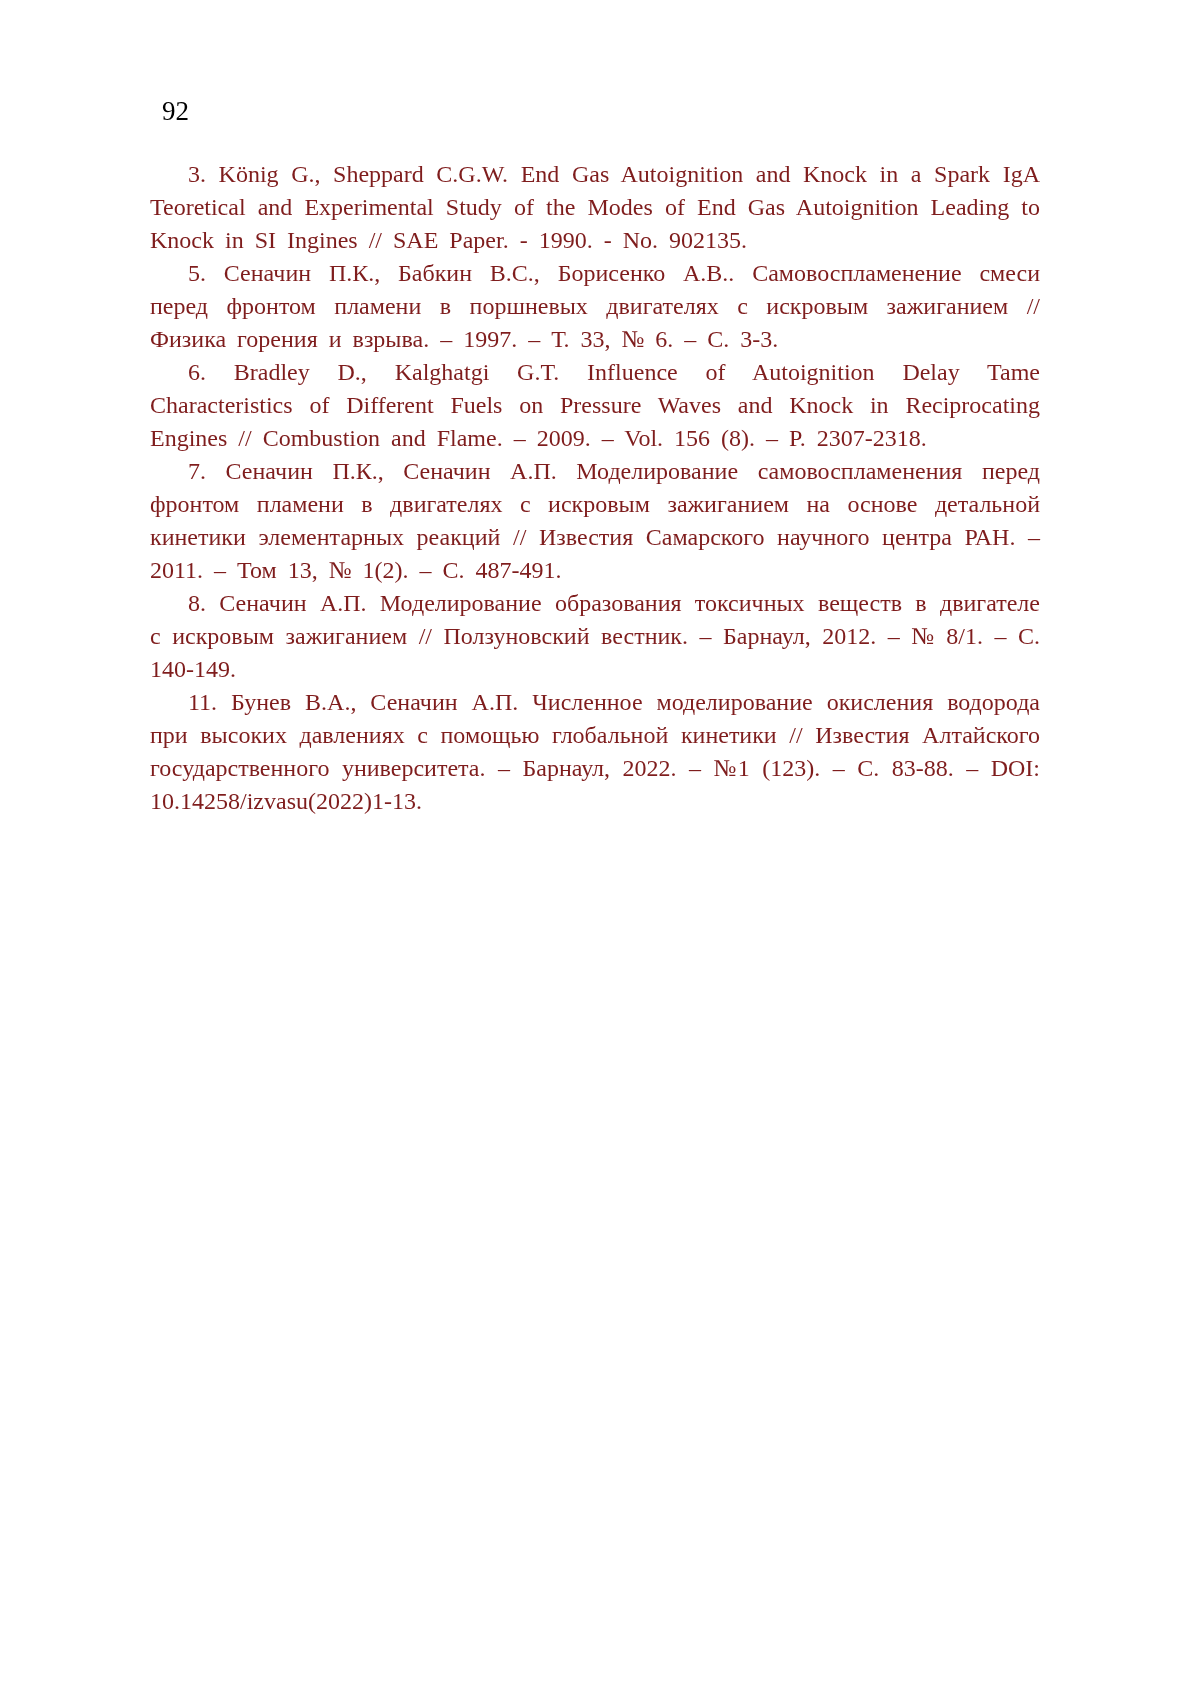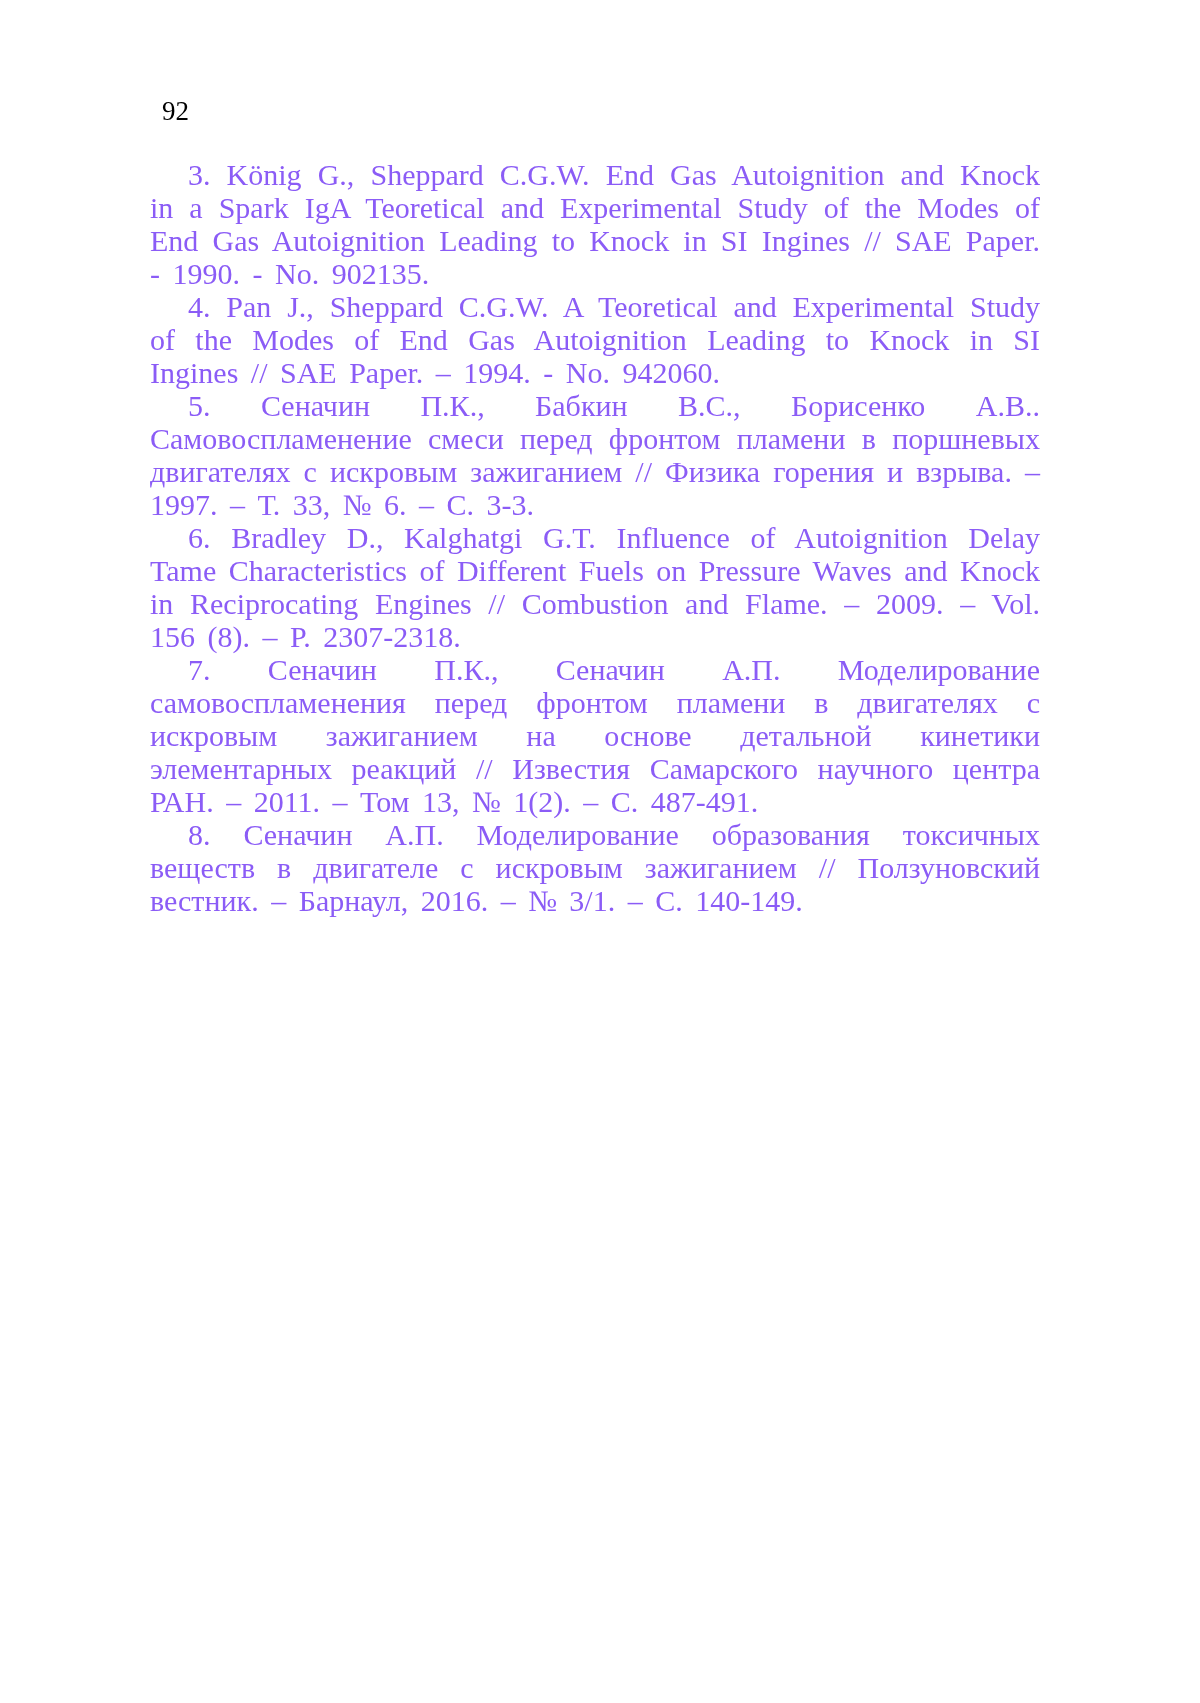--- a/index.html
+++ b/index.html
@@ -23,40 +23,40 @@
     left: 162px;
     font-size: 27px;
     line-height: 1.2;
     color: #000000;
   }
   .references {
     position: absolute;
     top: 158px;
     left: 150px;
     width: 890px;
-    font-size: 30px;
+    font-size: 24px;
     line-height: 33px;
     text-align: justify;
     text-justify: inter-word;
-    color: #8b5cf6;
+    color: #7f1d1d;
   }
   .references p {
     margin: 0;
     padding: 0;
     text-indent: 38px;
     word-spacing: 5px;
   }
 </style>
 </head>
 <body>
 
 <div class="page">
   <div class="page-number">92</div>
 
   <div class="references">
     <p>3. König G., Sheppard C.G.W. End Gas Autoignition and Knock in a Spark IgA Teoretical and Experimental Study of the Modes of End Gas Autoignition Leading to Knock in SI Ingines // SAE Paper. - 1990. - No. 902135.</p>
-    <p>4. Pan J., Sheppard C.G.W. A Teoretical and Experimental Study of the Modes of End Gas Autoignition Leading to Knock in SI Ingines // SAE Paper. – 1994. - No. 942060.</p>
     <p>5. Сеначин П.К., Бабкин В.С., Борисенко А.В.. Самовоспламенение смеси перед фронтом пламени в поршневых двигателях с искровым зажиганием // Физика горения и взрыва. – 1997. – Т. 33, № 6. – С. 3-3.</p>
     <p>6. Bradley D., Kalghatgi G.T. Influence of Autoignition Delay Tame Characteristics of Different Fuels on Pressure Waves and Knock in Reciprocating Engines // Combustion and Flame. – 2009. – Vol. 156 (8). – P. 2307-2318.</p>
     <p>7. Сеначин П.К., Сеначин А.П. Моделирование самовоспламенения перед фронтом пламени в двигателях с искровым зажиганием на основе детальной кинетики элементарных реакций // Известия Самарского научного центра РАН. – 2011. – Том 13, № 1(2). – С. 487-491.</p>
-    <p>8. Сеначин А.П. Моделирование образования токсичных веществ в двигателе с искровым зажиганием // Ползуновский вестник. – Барнаул, 2016. – № 3/1. – С. 140-149.</p>
+    <p>8. Сеначин А.П. Моделирование образования токсичных веществ в двигателе с искровым зажиганием // Ползуновский вестник. – Барнаул, 2012. – № 8/1. – С. 140-149.</p>
+    <p>11. Бунев В.А., Сеначин А.П. Численное моделирование окисления водорода при высоких давлениях с помощью глобальной кинетики // Известия Алтайского государственного университета. – Барнаул, 2022. – №1 (123). – С. 83-88. – DOI: 10.14258/izvasu(2022)1-13.</p>
   </div>
 </div>
 
 </body></html>

